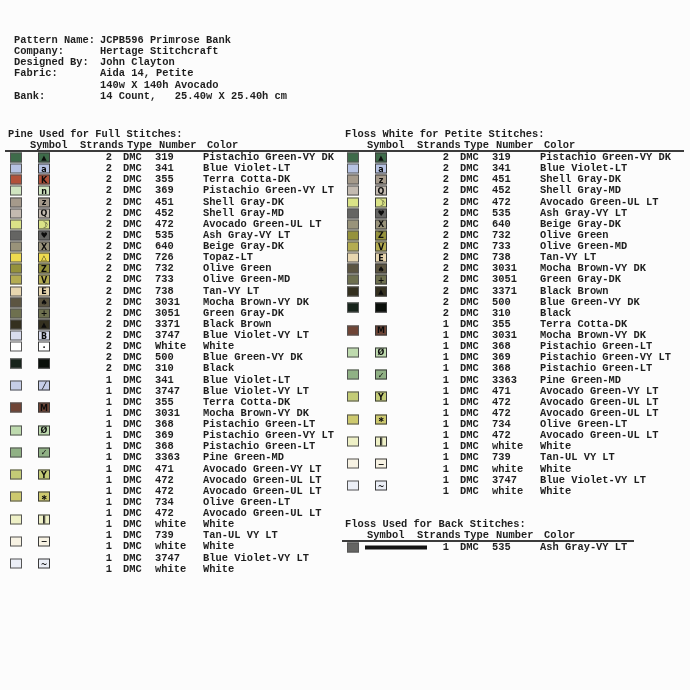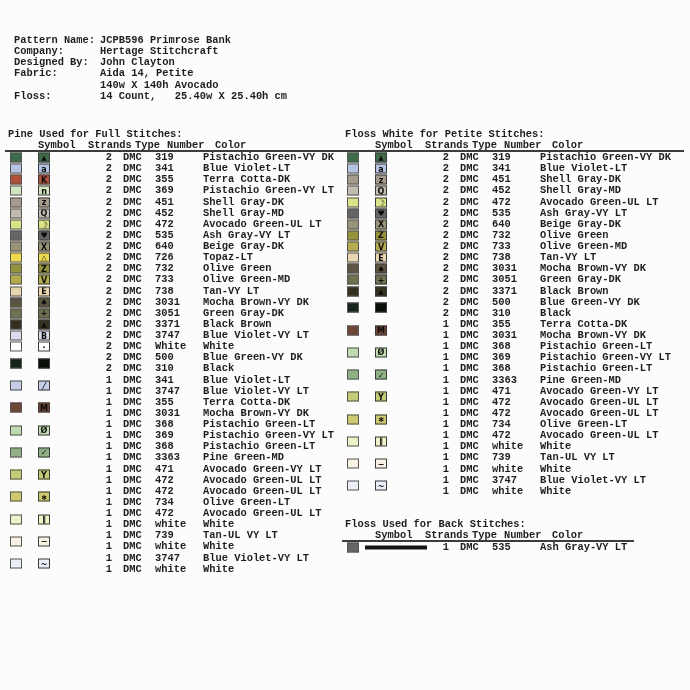--- a/index.html
+++ b/index.html
@@ -6,21 +6,21 @@
   body{font-family:"Liberation Mono","DejaVu Sans Mono",monospace;font-weight:700;font-size:10.4px;color:#1e1e1e;}
   .page{position:relative;width:690px;height:690px;background:#fcfcfc;overflow:hidden;}
   .hdr{position:absolute;left:14px;top:34px;}
   .hrow{height:11.15px;display:flex;white-space:pre;}
   .hlabel{display:inline-block;width:86px;}
   .tbl{position:absolute;}
   #tbl-full{left:8px;top:128px;width:336px;}
   #tbl-petite{left:345px;top:128px;width:342px;}
   #tbl-back{left:345px;top:518px;width:342px;}
   .tbl-title{position:absolute;left:0;top:0;white-space:pre;}
-  .colheads{position:absolute;left:12px;top:11px;height:11px;width:100%;}
+  .colheads{position:absolute;left:4px;top:11px;height:11px;width:100%;}
   .ch{position:absolute;top:0;}
   .ch0{left:18px}.ch1{left:68px}.ch2{left:115px}.ch3{left:147px}.ch4{left:195px}
   .rule{position:absolute;left:-3px;top:22px;height:2px;background:#3c3c3c;}
   #tbl-full .rule{width:337px}
   #tbl-petite .rule{width:342px}
   #tbl-back .rule{width:292px}
   .groups{position:absolute;left:0;top:24px;width:100%;}
   .fgroup{position:relative;}
   .symwrap{position:absolute;left:0;top:50%;transform:translateY(-50%);width:90px;height:11px;}
   .swatch{position:absolute;left:2px;top:0.5px;width:12px;height:10px;border:1px solid #555;box-sizing:border-box;}
@@ -55,21 +55,21 @@
     </div>
     <div class="hrow">
       <span class="hlabel">Fabric:</span>
       <span class="hvalue">Aida 14, Petite</span>
     </div>
     <div class="hrow">
       <span class="hlabel"></span>
       <span class="hvalue">140w X 140h Avocado</span>
     </div>
     <div class="hrow">
-      <span class="hlabel">Floss:</span>
+      <span class="hlabel">Bank:</span>
       <span class="hvalue">14 Count,   25.40w X 25.40h cm</span>
     </div>
   </div>
 
   <section class="tbl" id="tbl-full">
     <div class="tbl-title">Pine Used for Full Stitches:</div>
     <div class="colheads">
       <span class="ch ch0">Symbol</span>
       <span class="ch ch1">Strands</span>
       <span class="ch ch2">Type</span>

